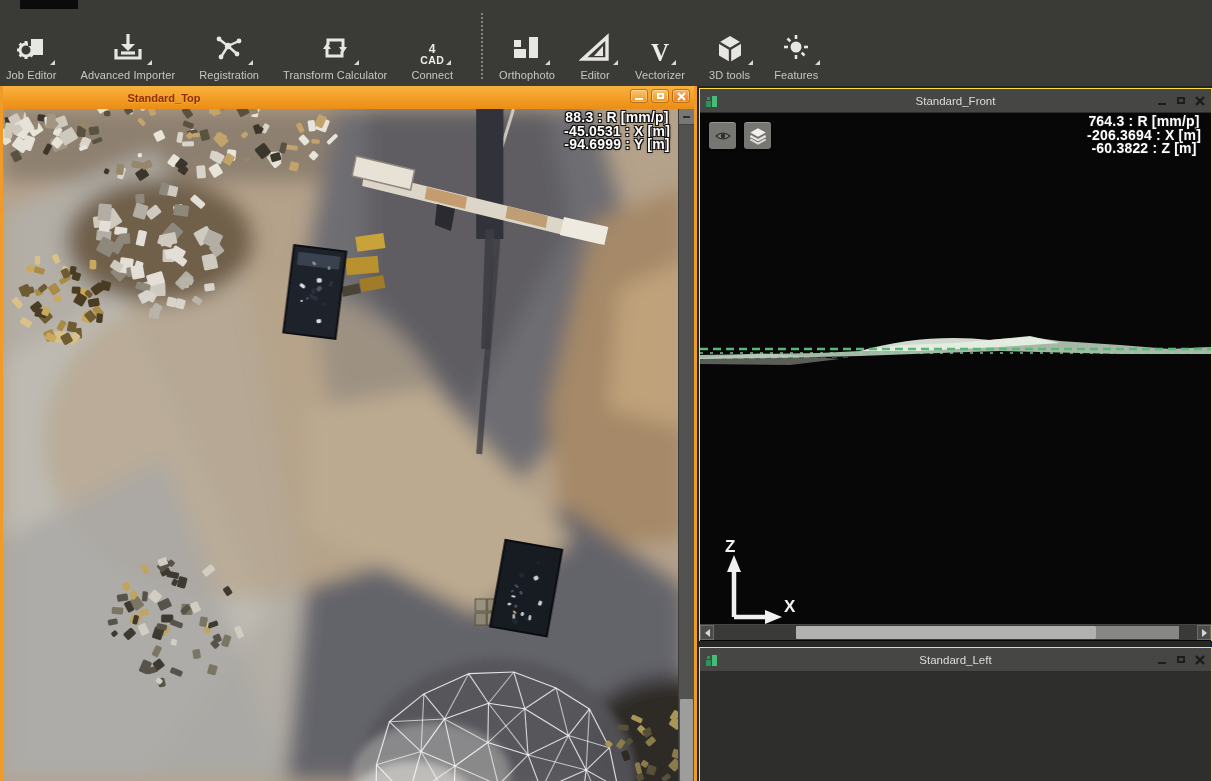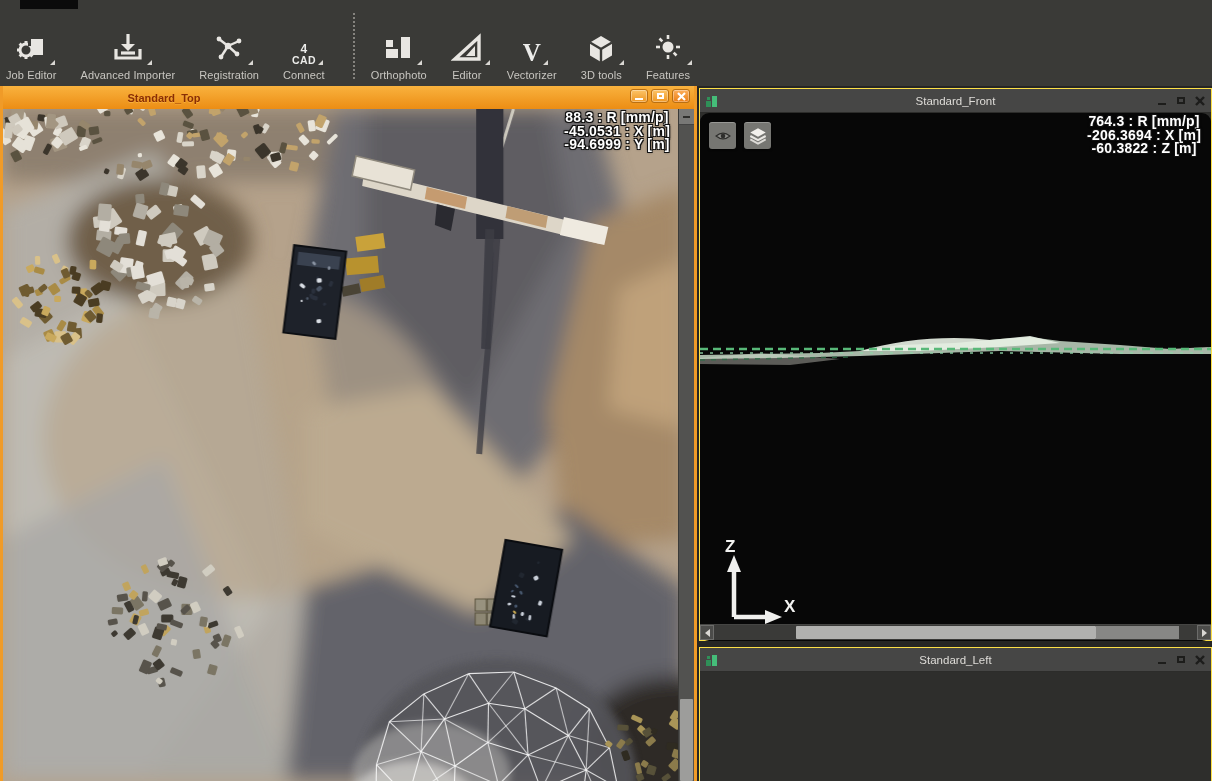--- a/index.html
+++ b/index.html
@@ -59,21 +59,21 @@
   .win-left{top:647px;height:156px;}
   .gtitle{height:23px;background:var(--titlebar_gray,#464645);position:relative;display:flex;align-items:center;justify-content:center;
     border-bottom:1px solid #2c2c2a;}
   .gtitle .ttext{font-size:11.5px;color:#dedcd8;}
   .gico{position:absolute;left:5px;top:4px;}
   .gctrls{position:absolute;right:5px;top:0;height:23px;display:flex;align-items:center;gap:6px;}
   .gbtn{width:13px;height:13px;display:flex;align-items:center;justify-content:center;}
   .gg-min{width:8px;height:2px;background:#1d1d1b;margin-top:6px;}
   .gg-max{width:8px;height:7px;border:2px solid #1d1d1b;box-sizing:border-box;}
   .gviewport{position:relative;background:var(--viewport_black,#070707);overflow:hidden;}
-  .win-front .gviewport{height:528px;border-radius:9px;}
+  .win-front .gviewport{height:528px;}
   .win-left .gviewport{height:94px;}
   .vtools{position:absolute;top:9px;left:9px;display:flex;gap:8px;}
   .vtool{width:27px;height:27px;border-radius:3px;background:#767672;display:flex;align-items:center;justify-content:center;
     box-shadow:inset 0 1px 0 rgba(255,255,255,.25),0 1px 2px rgba(0,0,0,.6);}
   .pointcloud{position:absolute;left:0;top:0;}
   .axiswidget{position:absolute;left:10px;bottom:6px;width:92px;height:94px;}
   .axiswidget .alabel{position:absolute;color:#f2f2f0;font-size:17px;font-weight:bold;}
   .axiswidget .alabel.z{left:15px;top:-4px;}
   .axiswidget .alabel.x{left:74px;top:56px;}
   .hscroll{position:absolute;left:0;right:0;bottom:0;height:15px;background:#2c2c2a;border-top:1px solid #454543;
@@ -147,20 +147,34 @@
           <circle cx="27" cy="10" r="2.4"></circle>
             <circle cx="9" cy="26" r="2.4"></circle>
             <circle cx="25" cy="23" r="2.4"></circle>
         </g>
       </svg>
       <i class="dd"></i>
     </div>
     <div class="tlabel">Registration</div>
   </div>
 
+  <div class="tool">
+    <div class="ticon">
+      <svg width="34" height="34" viewBox="0 0 34 34">
+        <g stroke="#e8e6e2" stroke-width="3" fill="none">
+          <path d="M10,14 v-5 h15 v8"></path>
+          <path d="M24,20 v5 h-15 v-8"></path>
+        </g>
+        <polygon points="21,16 29,16 25,22" fill="#e8e6e2"></polygon>
+        <polygon points="5,18 13,18 9,12" fill="#e8e6e2"></polygon>
+      </svg>
+      <i class="dd"></i>
+    </div>
+    <div class="tlabel">Transform Calculator</div>
+  </div>
 
   <div class="tool">
     <div class="ticon">
       <div class="cadtxt">
         <span>4</span>
         <span>CAD</span>
       </div>
       <i class="dd"></i>
     </div>
     <div class="tlabel">Connect</div>

